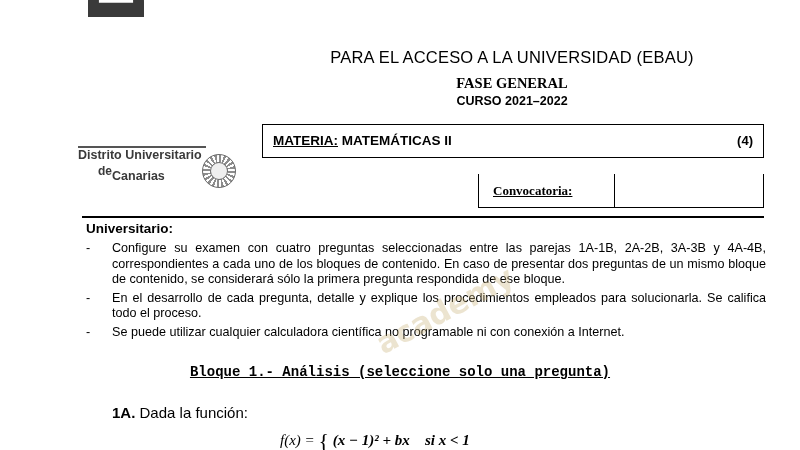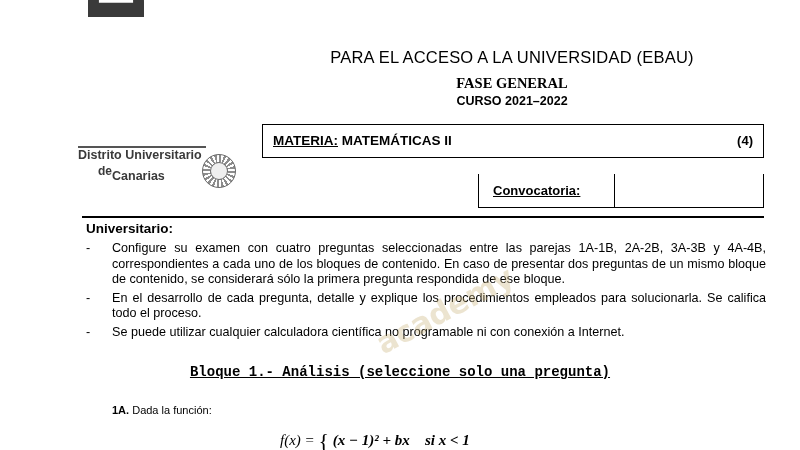--- a/index.html
+++ b/index.html
@@ -183,20 +183,21 @@
     background: #000;
   }
   .convocatoria-label {
     position: absolute;
     left: 14px;
     top: 9px;
     font-size: 13px;
     font-weight: bold;
     text-decoration: underline;
     white-space: nowrap;
+    font-family: Liberation Serif, serif;
   }
 
   
   .hrule {
     position: absolute;
     left: 82px;
     top: 216px;
     width: 682px;
     height: 1.6px;
     background: #000;
@@ -239,21 +240,21 @@
     font-weight: bold;
     text-decoration: underline;
     font-family: Liberation Mono, monospace;
   }
 
   
   .question {
     position: absolute;
     left: 112px;
     top: 404px;
-    font-size: 11px;
+    font-size: 15px;
   }
   .q-num {
     font-weight: bold;
   }
 
   
   .formula {
     position: absolute;
     left: 280px;
     top: 428px;

